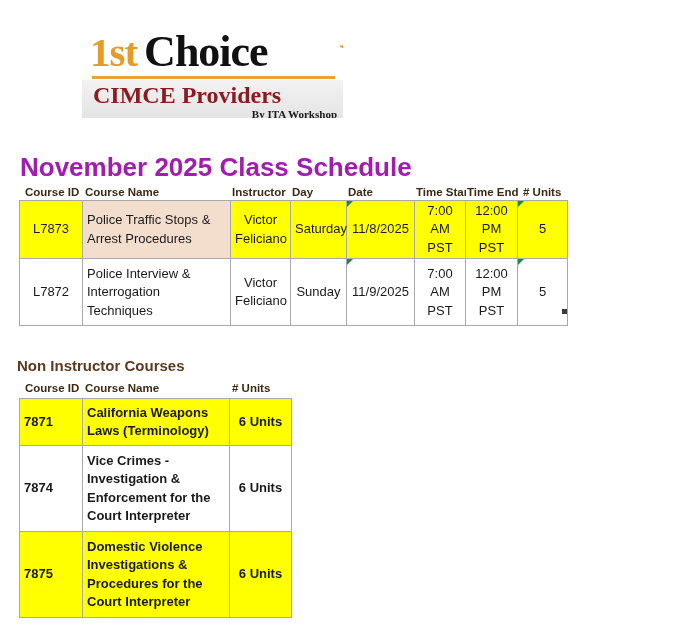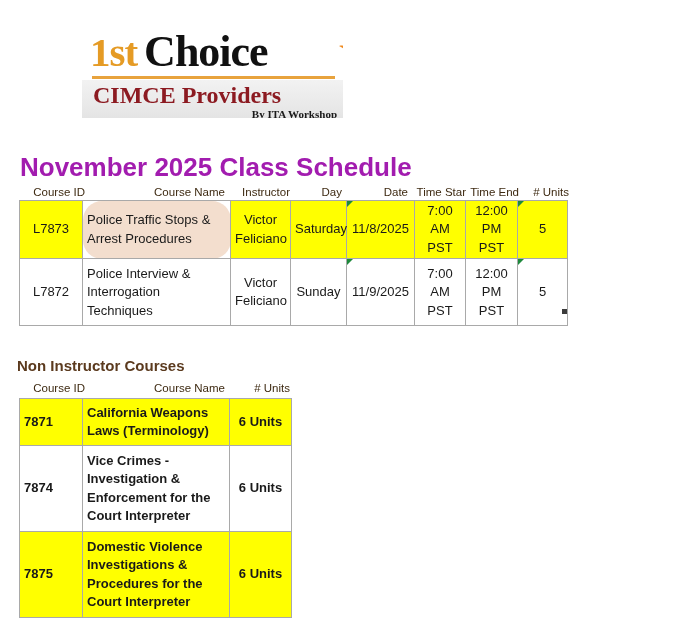--- a/index.html
+++ b/index.html
@@ -107,24 +107,23 @@
     font-weight: 700;
     color: #a21caf;
     letter-spacing: 0px;
     white-space: nowrap;
   }
 
   
   .hdr-row {
     position: absolute;
     font-size: 11.5px;
-    font-weight: 400;
+    font-weight: 700;
     color: #3E2A12;
     white-space: nowrap;
-    text-align: right;
   }
   .hdr-cell {
     position: absolute;
     overflow: hidden;
     white-space: nowrap;
     text-overflow: clip;
   }
   .xl-table {
     position: absolute;
     border-collapse: collapse;
@@ -133,21 +132,21 @@
     color: #1a1a1a;
   }
   .xl-table td {
     border: 1px solid #A9A9A9;
     padding: 1px 4px;
     vertical-align: middle;
     line-height: 1.42;
     font-size: 13px;
   }
   .yel { background: #FFFF00; }
-  .peach { background: #F3DECE; border-radius: 19px; }
+  .peach { background: #F3DECE; }
   .wht { background: #FFFFFF; }
   .ctr { text-align: center; }
   .lft { text-align: left; }
   .cell-wrap { position: relative; }
   .green-tri {
     position: absolute;
     left: 0; top: 0;
     width: 0; height: 0;
     border-top: 6px solid #1E8A3C;
     border-right: 6px solid transparent;

